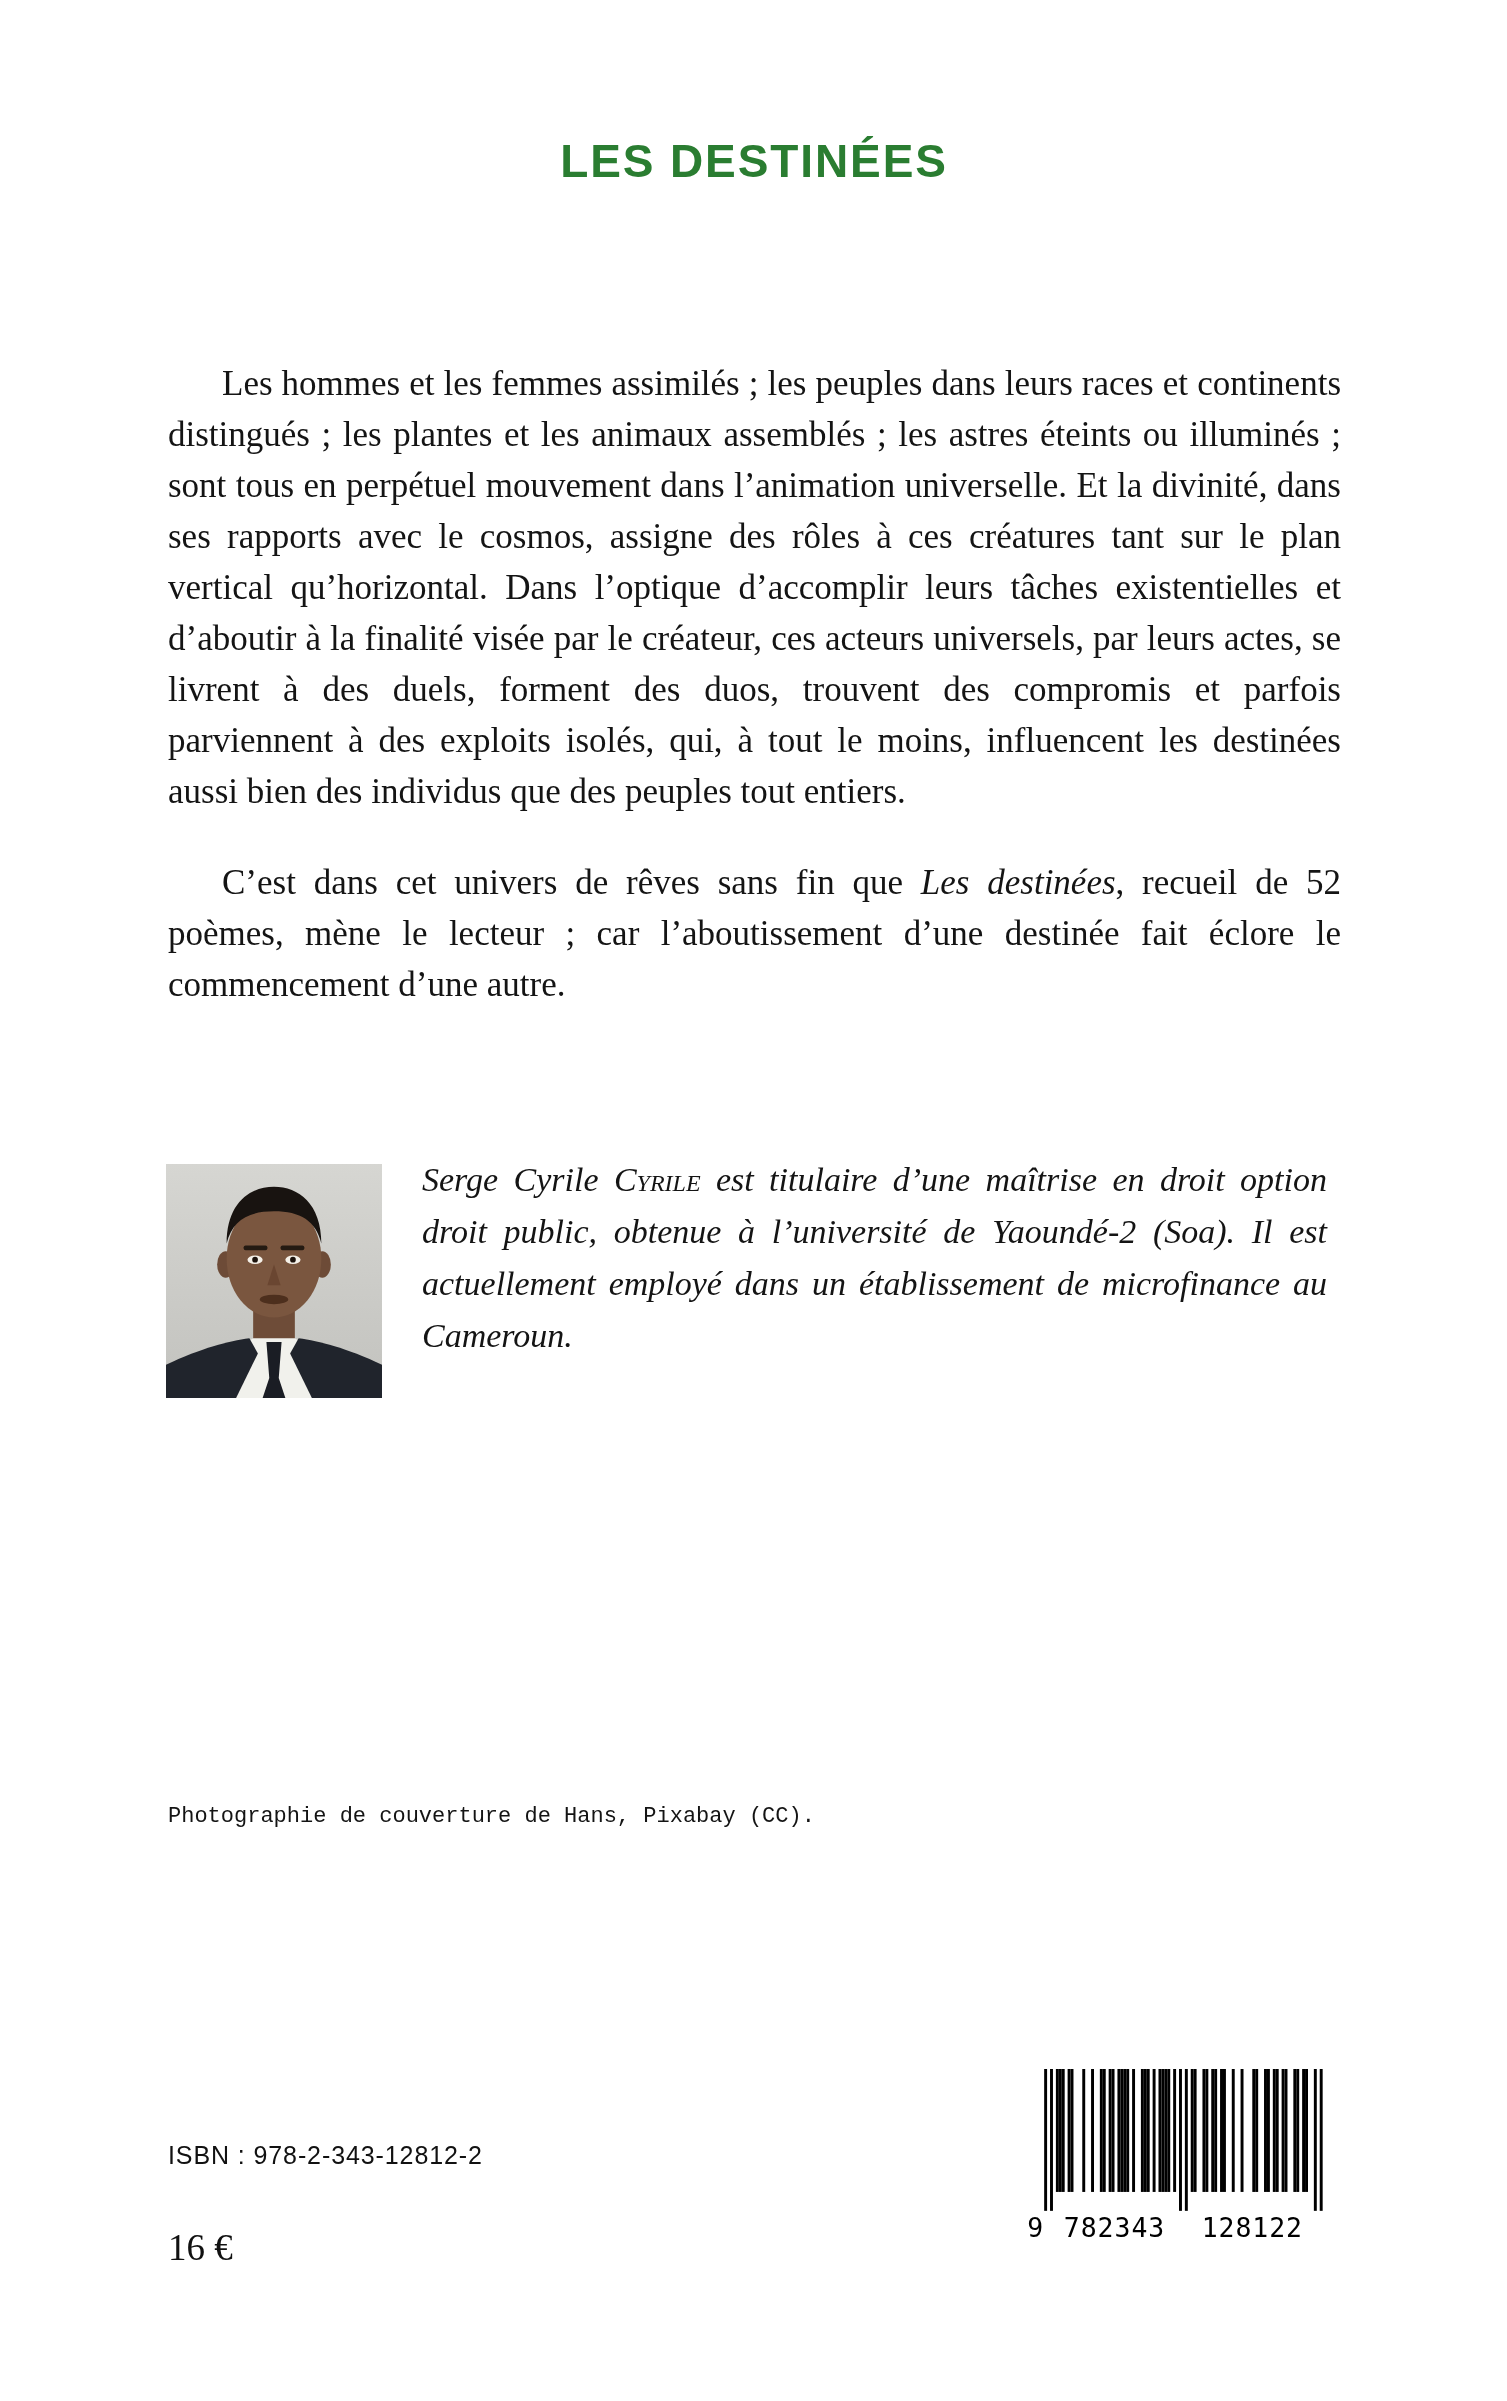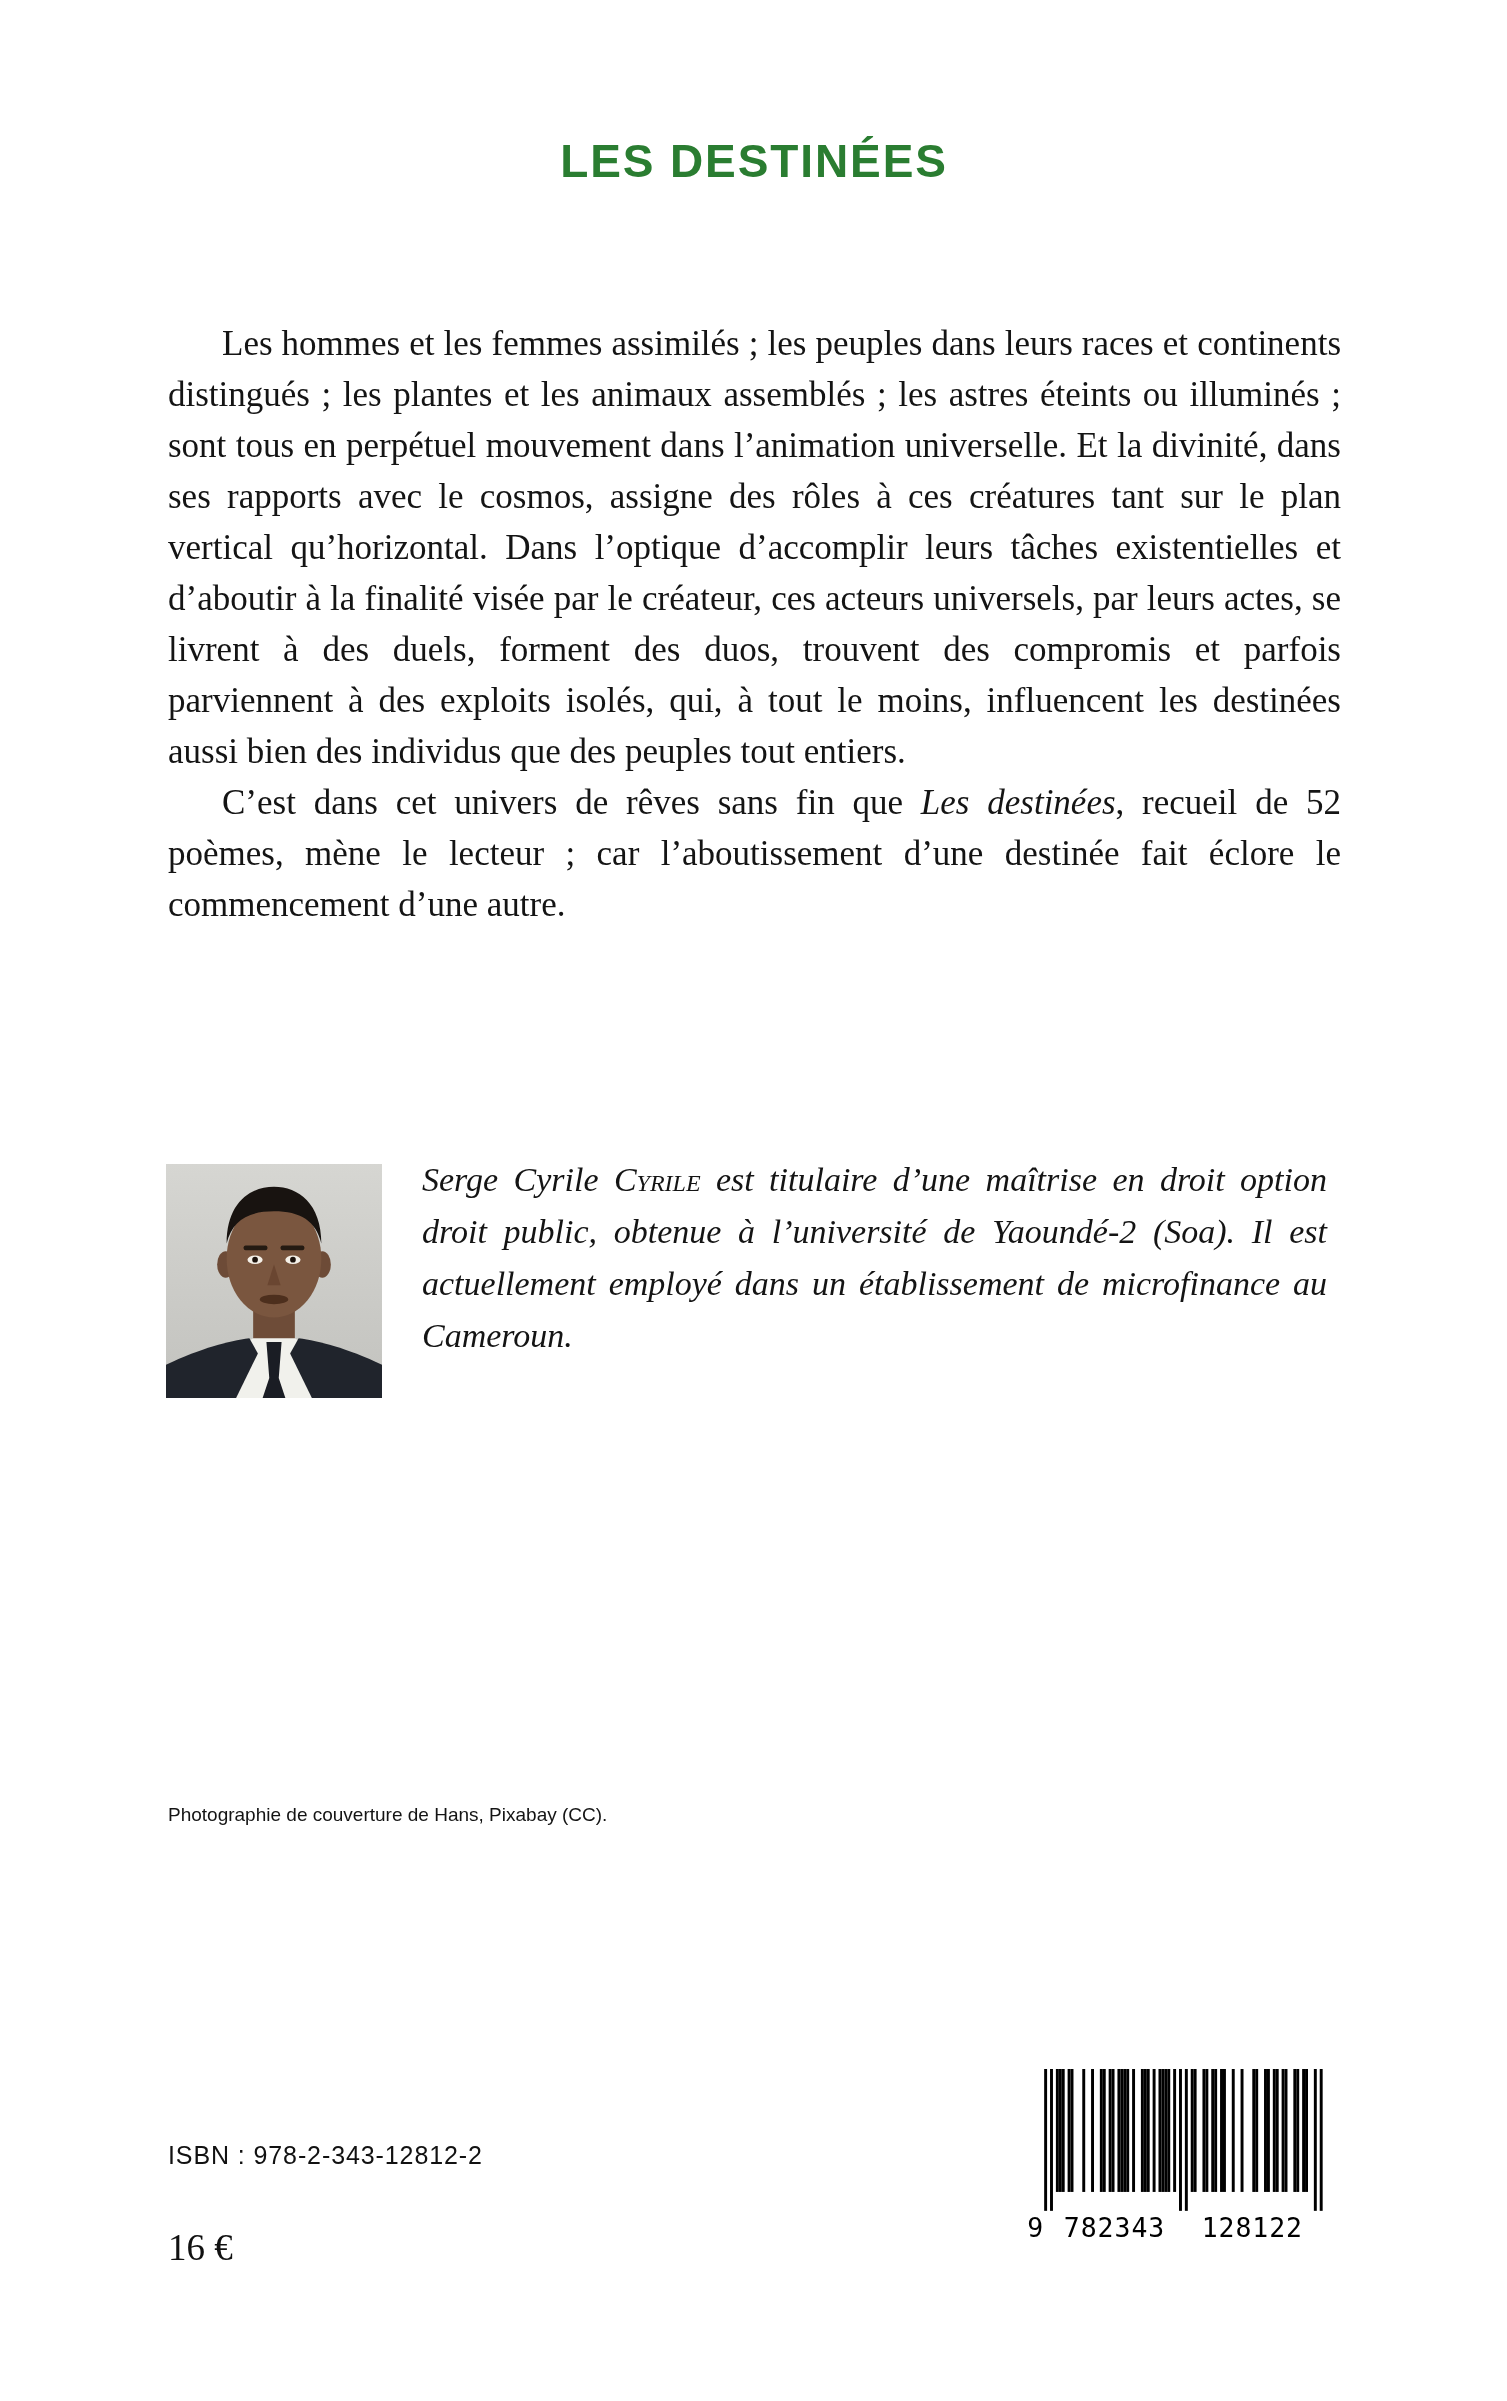--- a/index.html
+++ b/index.html
@@ -29,21 +29,21 @@
     position: absolute;
     top: 318px;
     left: 168px;
     width: 1173px;
     font-family: "Liberation Serif", serif;
     font-size: 35px;
     line-height: 51px;
     text-align: justify;
     color: #141414;
   }
-  .para { text-indent: 54px; }
+  .para { text-indent: 54px; margin-top: 40px; }
   .book-ref { font-style: italic; }
   .author-block {
     position: absolute;
     top: 1160px;
     left: 166px;
     width: 1164px;
     height: 246px;
   }
   .photo {
     position: absolute;
@@ -66,22 +66,22 @@
     text-align: justify;
     text-align-last: justify;
     color: #141414;
   }
   .bio-name { font-weight: normal; }
   .bio-caps { font-variant: small-caps; font-weight: normal; }
   .credit {
     position: absolute;
     top: 1804px;
     left: 168px;
-    font-family: Liberation Sans, sans-serif;
-    font-size: 19px;
+    font-family: Liberation Mono, monospace;
+    font-size: 22px;
     color: #141414;
   }
   .isbn {
     position: absolute;
     top: 2141px;
     left: 168px;
     font-family: "Liberation Sans", sans-serif;
     font-size: 25px;
     letter-spacing: 0.9px;
     color: #111111;

